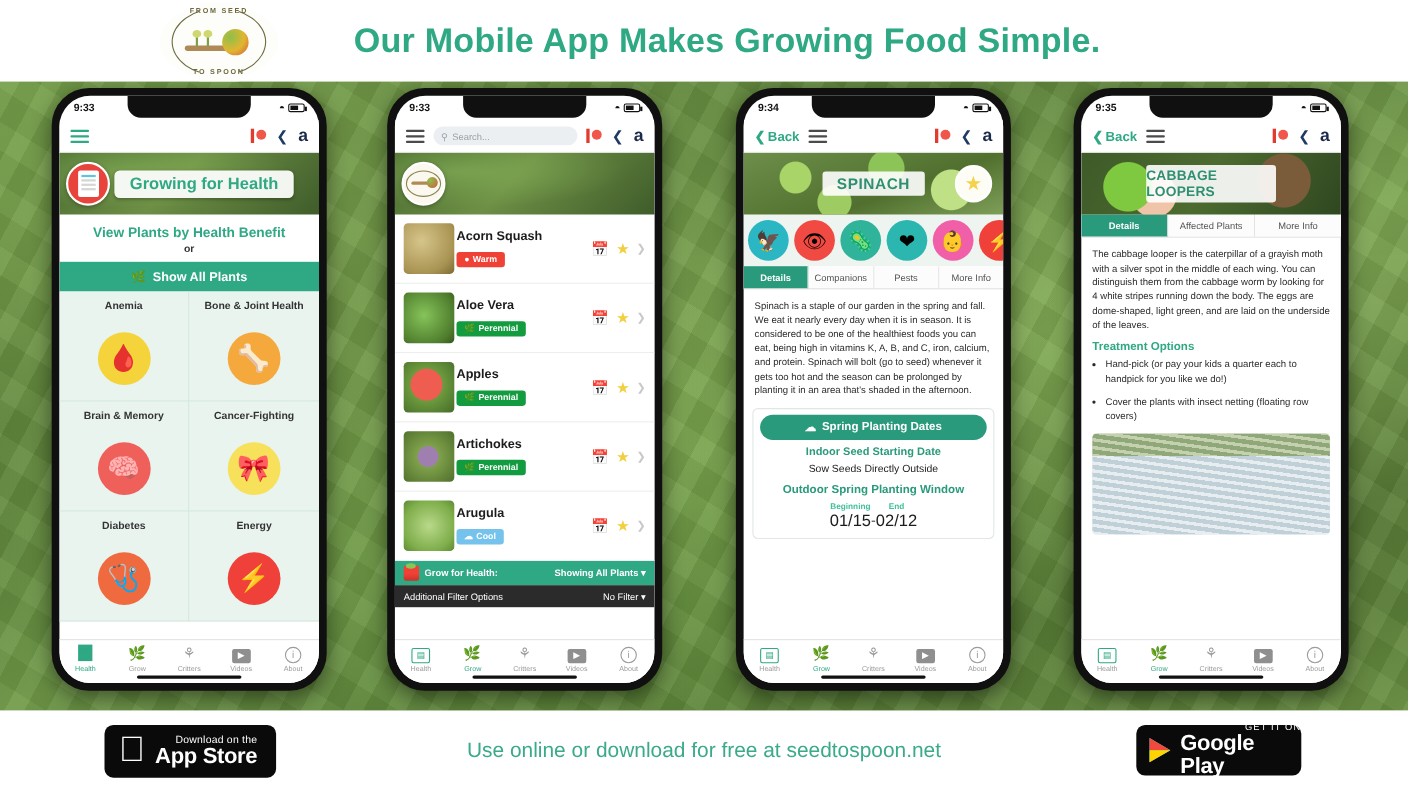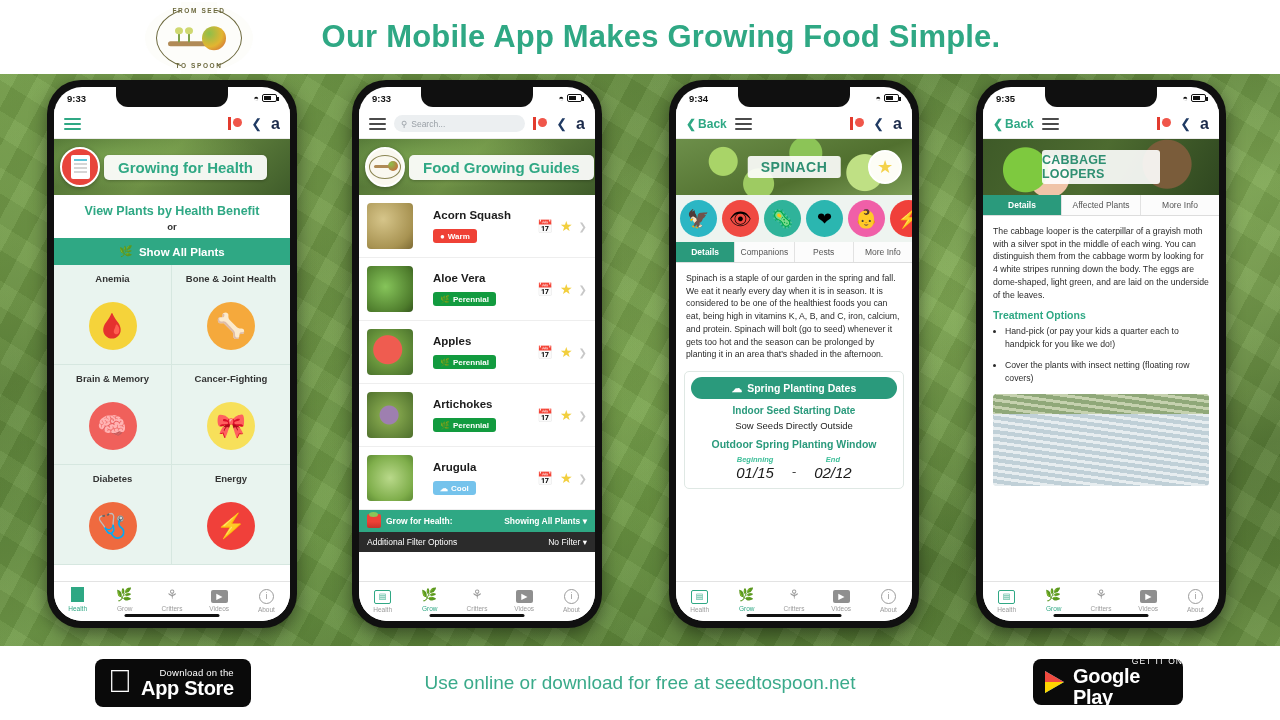--- a/index.html
+++ b/index.html
@@ -300,21 +300,21 @@
     border-radius:50%; align-items:center; justify-content:center; font-size:9px;
   }
   .home-ind{
     position:absolute; left:50%; transform:translateX(-50%); bottom:4px;
     width:95px; height:3.5px; background:#111; border-radius:2px; z-index:7;
   }
 
   
   .plant-list{ background:#fff; }
   .plant-row{
-    display:flex; align-items:center; gap:20px; padding:7px 8px;
+    display:flex; align-items:center; gap:2px; padding:7px 8px;
     border-bottom:1px solid #eee; height:63px;
   }
   .plant-thumb{ width:46px; height:46px; border-radius:4px; flex:none; }
   .pt-acorn{ background:radial-gradient(circle at 35% 35%,#d6c58a,#a89352 70%,#7d6a33);}
   .pt-aloe{ background:radial-gradient(circle at 40% 45%,#86c45a,#4e7c2c 75%,#35561e);}
   .pt-apple{ background:radial-gradient(circle at 45% 45%,#ef5c50 0 14px,#6d9a3e 15px,#456c2a);}
   .pt-artichoke{ background:radial-gradient(circle at 48% 50%,#9e7fb0 0 9px,#7fa14a 10px,#4e6f2c);}
   .pt-arugula{ background:radial-gradient(circle at 50% 50%,#b9d98a,#7fae4b 70%,#5d8a33);}
   .plant-info{ flex:1; min-width:0; }
   .plant-name{ font-size:11.5px; font-weight:bold; color:#1c1c1c; margin-bottom:4px;}
@@ -365,21 +365,21 @@
     background:#fff; text-align:center; padding-bottom:7px;
   }
   .dates-hdr{
     background:#2a9a7c; color:#fff; font-size:10.5px; font-weight:bold;
     padding:5px 0; border-radius:12px; margin:5px 6px 6px;
     display:flex; align-items:center; justify-content:center; gap:5px;
   }
   .dates-sub{ font-size:10px; font-weight:bold; color:#2a9a7c; }
   .dates-val{ font-size:9.5px; color:#222; margin:4px 0 7px; }
   .dates-window{ font-size:10.5px; font-weight:bold; color:#2a9a7c; margin-top:2px;}
-  .date-cols{ display:flex; align-items:flex-end; justify-content:center; gap:18px; margin-top:5px;font-style:italic;}
+  .date-cols{ display:flex; align-items:flex-end; justify-content:center; margin-top:5px;}
   .date-col{ text-align:center; }
   .date-cap{ font-size:7.5px; font-weight:bold; color:#3fbf9a; }
   .date-num{ font-size:15px; color:#1c1c1c; }
   .date-dash{ font-size:13px; color:#444; padding-bottom:2px;}
 
   
   .h4{ font-size:10.5px; font-weight:bold; color:#2fa884; padding:4px 10px 2px;}
   .bullets{ padding:2px 10px 0 22px; }
   .bullets li{ font-size:8.7px; line-height:1.45; color:#2b2b2b; margin-bottom:9px;}
   .net-photo{
@@ -519,21 +519,20 @@
         <span class="ic-amazon">a</span>
       </div>
     </div>
     <div class="hero">
       <div class="hero-avatar logo-av">
         <div class="mini-ring">
             <div class="mini-sp"></div>
             <div class="mini-bowl"></div>
           </div>
       </div>
-      <div class="hero-title-pill">Food Growing Guides</div>
     </div>
     <div class="plant-list" id="plant-list">
         <div class="plant-row">
           <div class="plant-thumb pt-acorn"></div>
           <div class="plant-info"><div class="plant-name">Acorn Squash</div><span class="tag warm">
               <span>●</span>
               <span class="tagtxt">Warm</span>
             </span></div>
           <div class="row-actions">
             <span class="cal-ic">📅</span>

